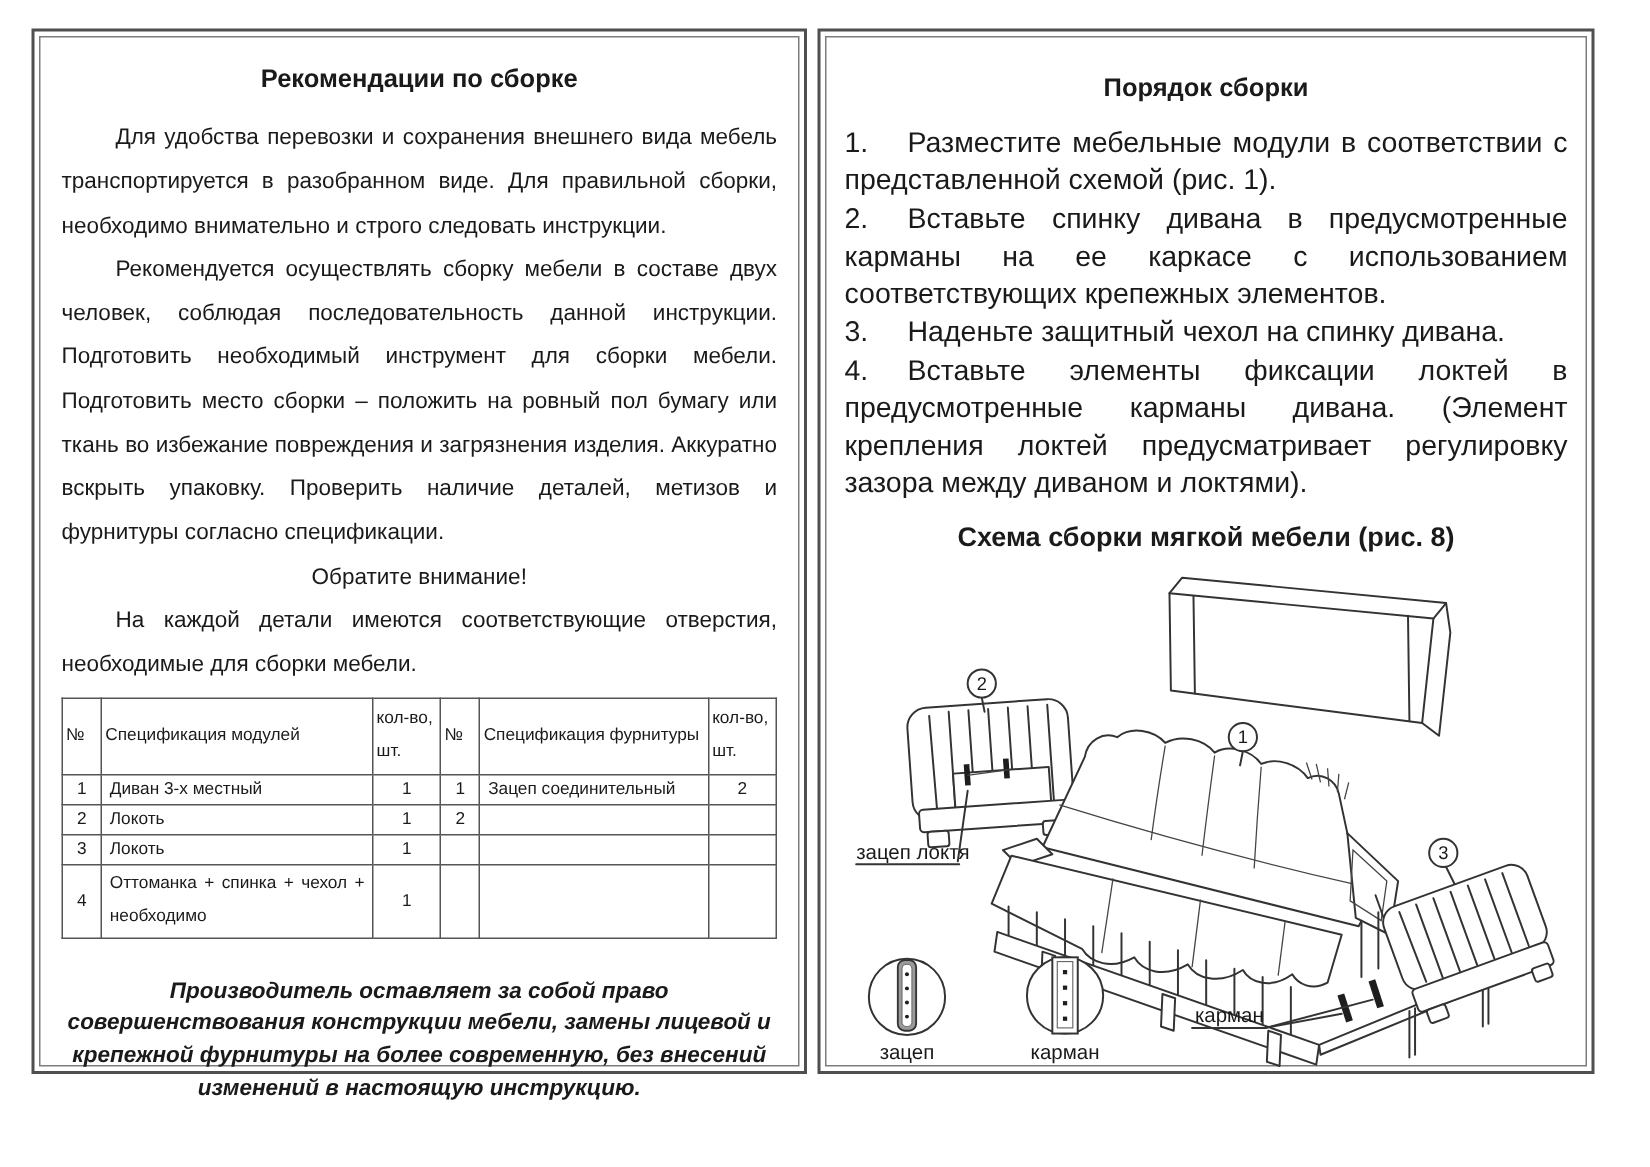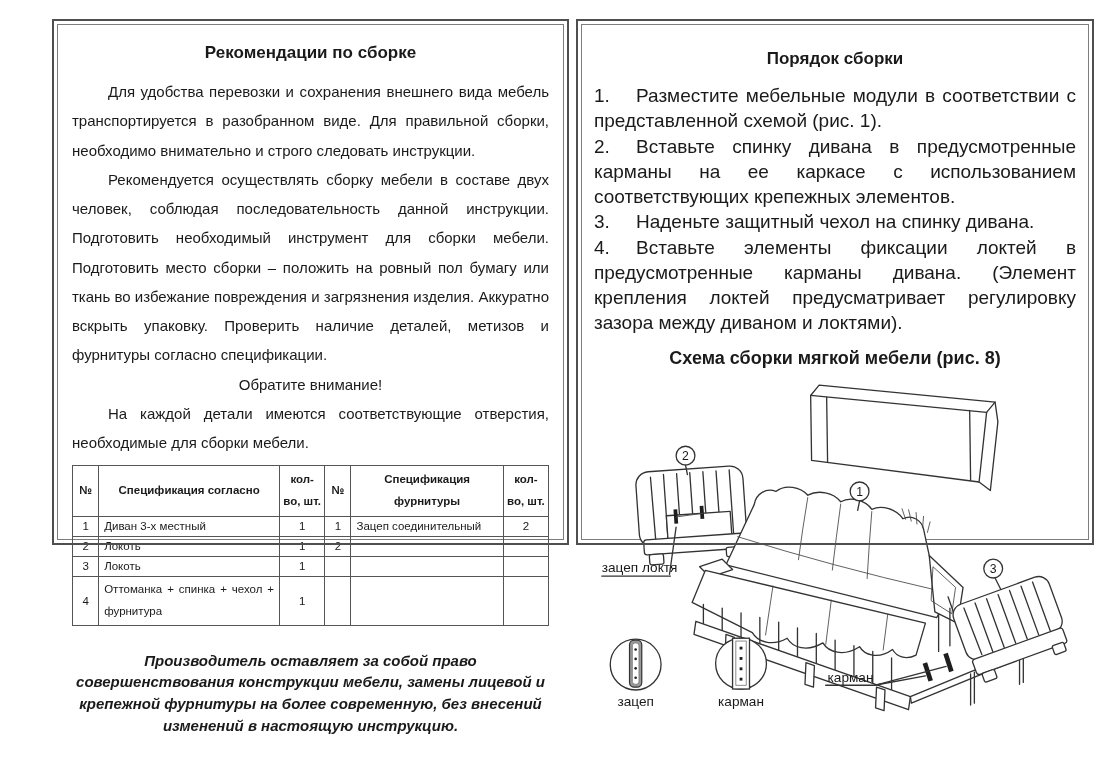--- a/index.html
+++ b/index.html
@@ -1,22 +1,22 @@
 <!DOCTYPE html>
 <html><head>
 <meta charset="utf-8">
 <style>
   html,body{margin:0;padding:0;}
   body{
     width:1100px;height:778px;background:#fff;position:relative;
     font-family:"Liberation Sans",sans-serif;color:#1a1a1a;overflow:hidden;
   }
   .page{
-    position:absolute;top:24px;height:516px;background:#fff;
-    border:1px solid #7d7d7d;box-sizing:border-box;margin-left:31px;
+    position:absolute;top:24px;height:687px;background:#fff;
+    border:1px solid #7d7d7d;box-sizing:border-box;
   }
   .page::before{
     content:"";position:absolute;inset:-6px;border:2px solid #4f4f4f;pointer-events:none;
   }
   .page-left{left:26px;width:507px;padding:6px 14px;}
   .page-right{left:550px;width:508px;padding:12px 12px;}
   .page-title{
     font-size:17px;font-weight:bold;text-align:center;margin:12px 0 14px;
   }
   .body-text{
@@ -24,21 +24,21 @@
   }
   .attention-heading{
     font-size:15px;line-height:1.95;text-align:center;margin:0;
   }
   table.spec-table{
     width:100%;border-collapse:collapse;margin-top:8px;font-size:11.5px;table-layout:fixed;
   }
   table.spec-table th,table.spec-table td{
     border:1px solid #555;padding:2px 5px;vertical-align:middle;box-sizing:border-box;
   }
-  table.spec-table th{font-weight:bold;text-align:center;line-height:1.9;padding:3px 2px;}
+  table.spec-table th{font-weight:normal;text-align:left;line-height:1.9;padding:3px 2px;}
   table.spec-table td{height:20px;}
   td.c{text-align:center;}
   td.name{text-align:left;}
   td.justify{text-align:justify;line-height:1.9;}
   .footer-note{
     font-weight:bold;font-style:italic;font-size:15px;text-align:center;
     line-height:1.45;margin:24px auto 0;max-width:478px;
   }
   .step{font-size:19px;line-height:1.33;text-align:justify;margin:0;}
   .step-num{display:inline-block;width:42px;}
@@ -66,21 +66,21 @@
       <col style="width:5.5%">
         <col style="width:38%">
         <col style="width:9.5%">
       <col style="width:5.5%">
         <col style="width:32%">
         <col style="width:9.5%">
     </colgroup>
     <thead>
       <tr>
         <th>№</th>
-        <th>Спецификация согласно</th>
+        <th>Спецификация модулей</th>
         <th>кол-во, шт.</th>
         <th>№</th>
         <th>Спецификация фурнитуры</th>
         <th>кол-во, шт.</th>
       </tr>
     </thead>
     <tbody>
       <tr>
         <td class="c">1</td>
         <td class="name">Диван 3-х местный</td>
@@ -100,21 +100,21 @@
       <tr>
         <td class="c">3</td>
         <td class="name">Локоть</td>
         <td class="c">1</td>
         <td class="c"></td>
         <td class="name"></td>
         <td class="c"></td>
       </tr>
       <tr>
         <td class="c">4</td>
-        <td class="name justify">Оттоманка + спинка + чехол + фурнитура</td>
+        <td class="name justify">Оттоманка + спинка + чехол + необходимо</td>
         <td class="c">1</td>
         <td class="c"></td>
         <td class="name"></td>
         <td class="c"></td>
       </tr>
     </tbody>
   </table>
 
   <p class="footer-note">Производитель оставляет за собой право совершенствования конструкции мебели, замены лицевой и крепежной фурнитуры на более современную, без внесений изменений в настоящую инструкцию.</p>
 </div>

